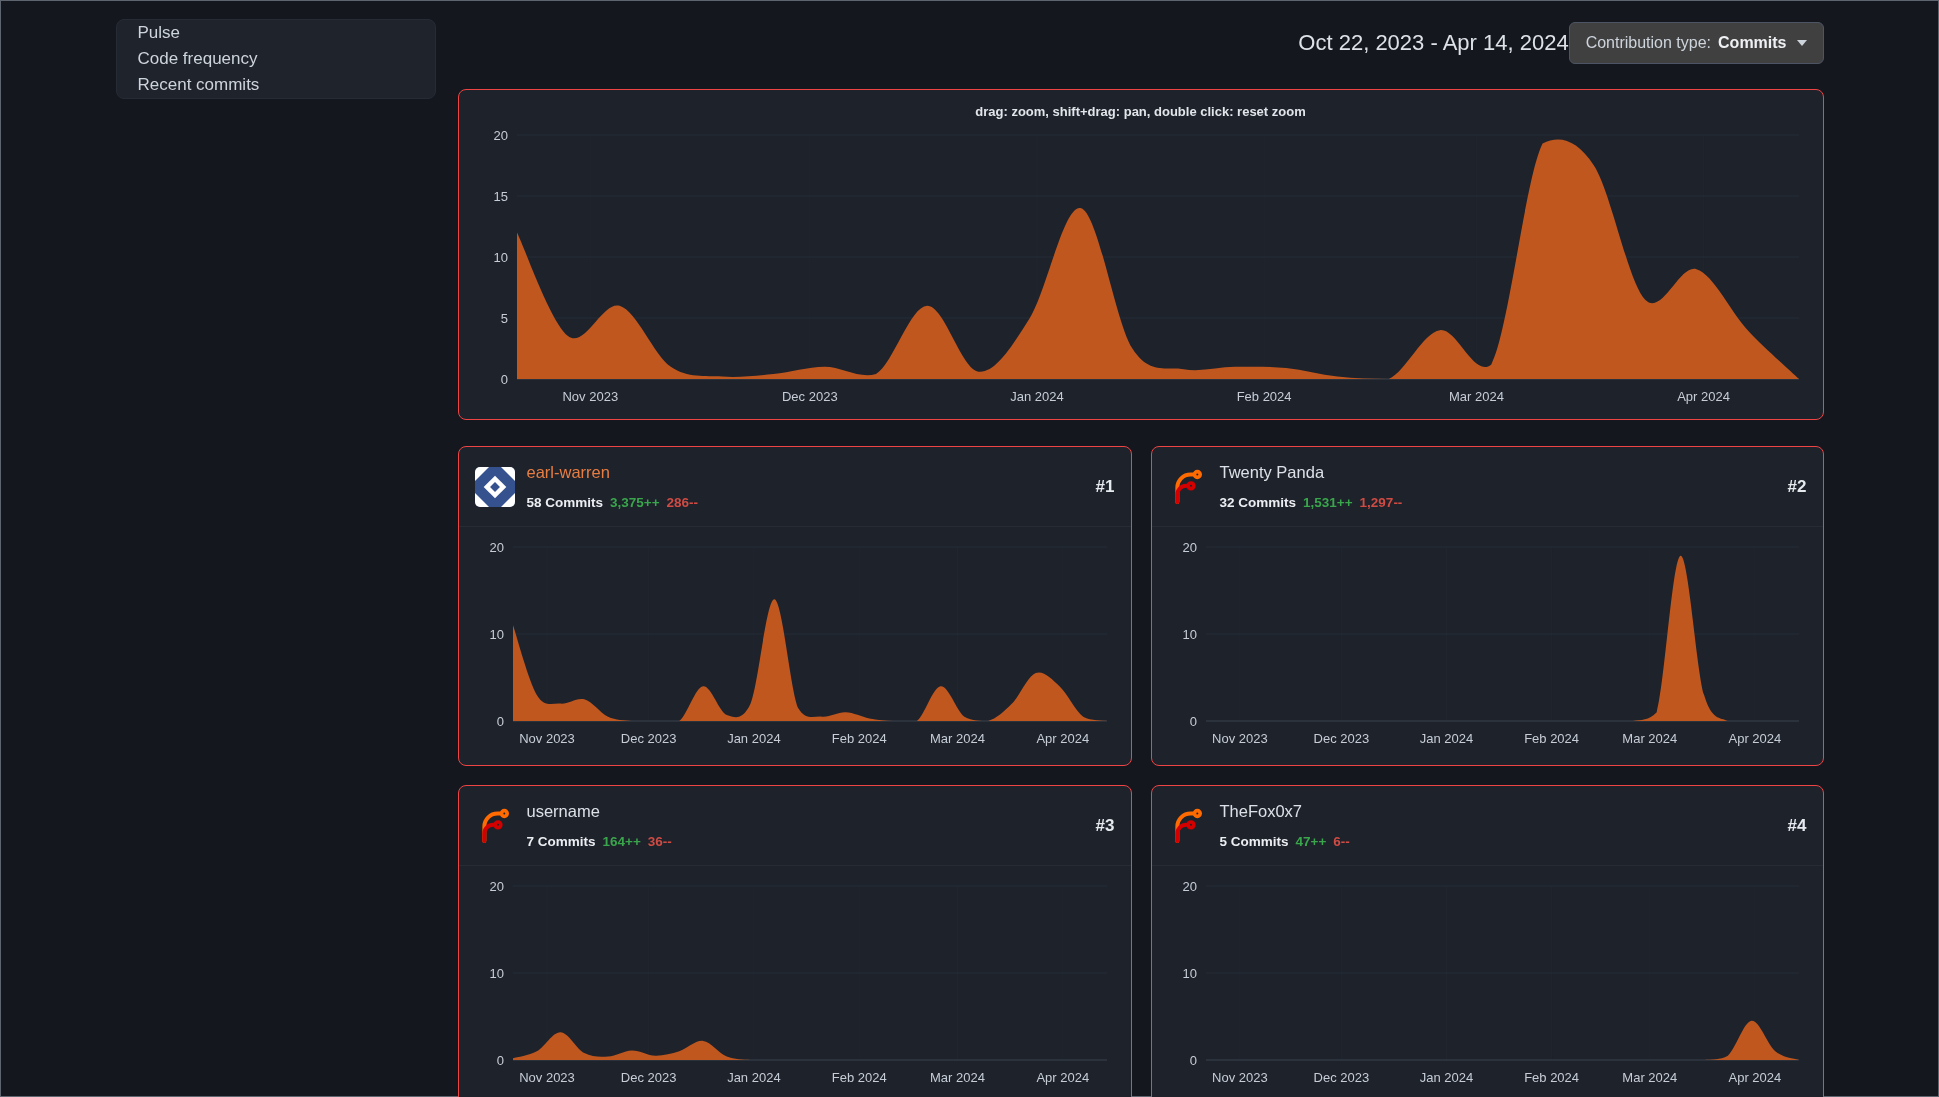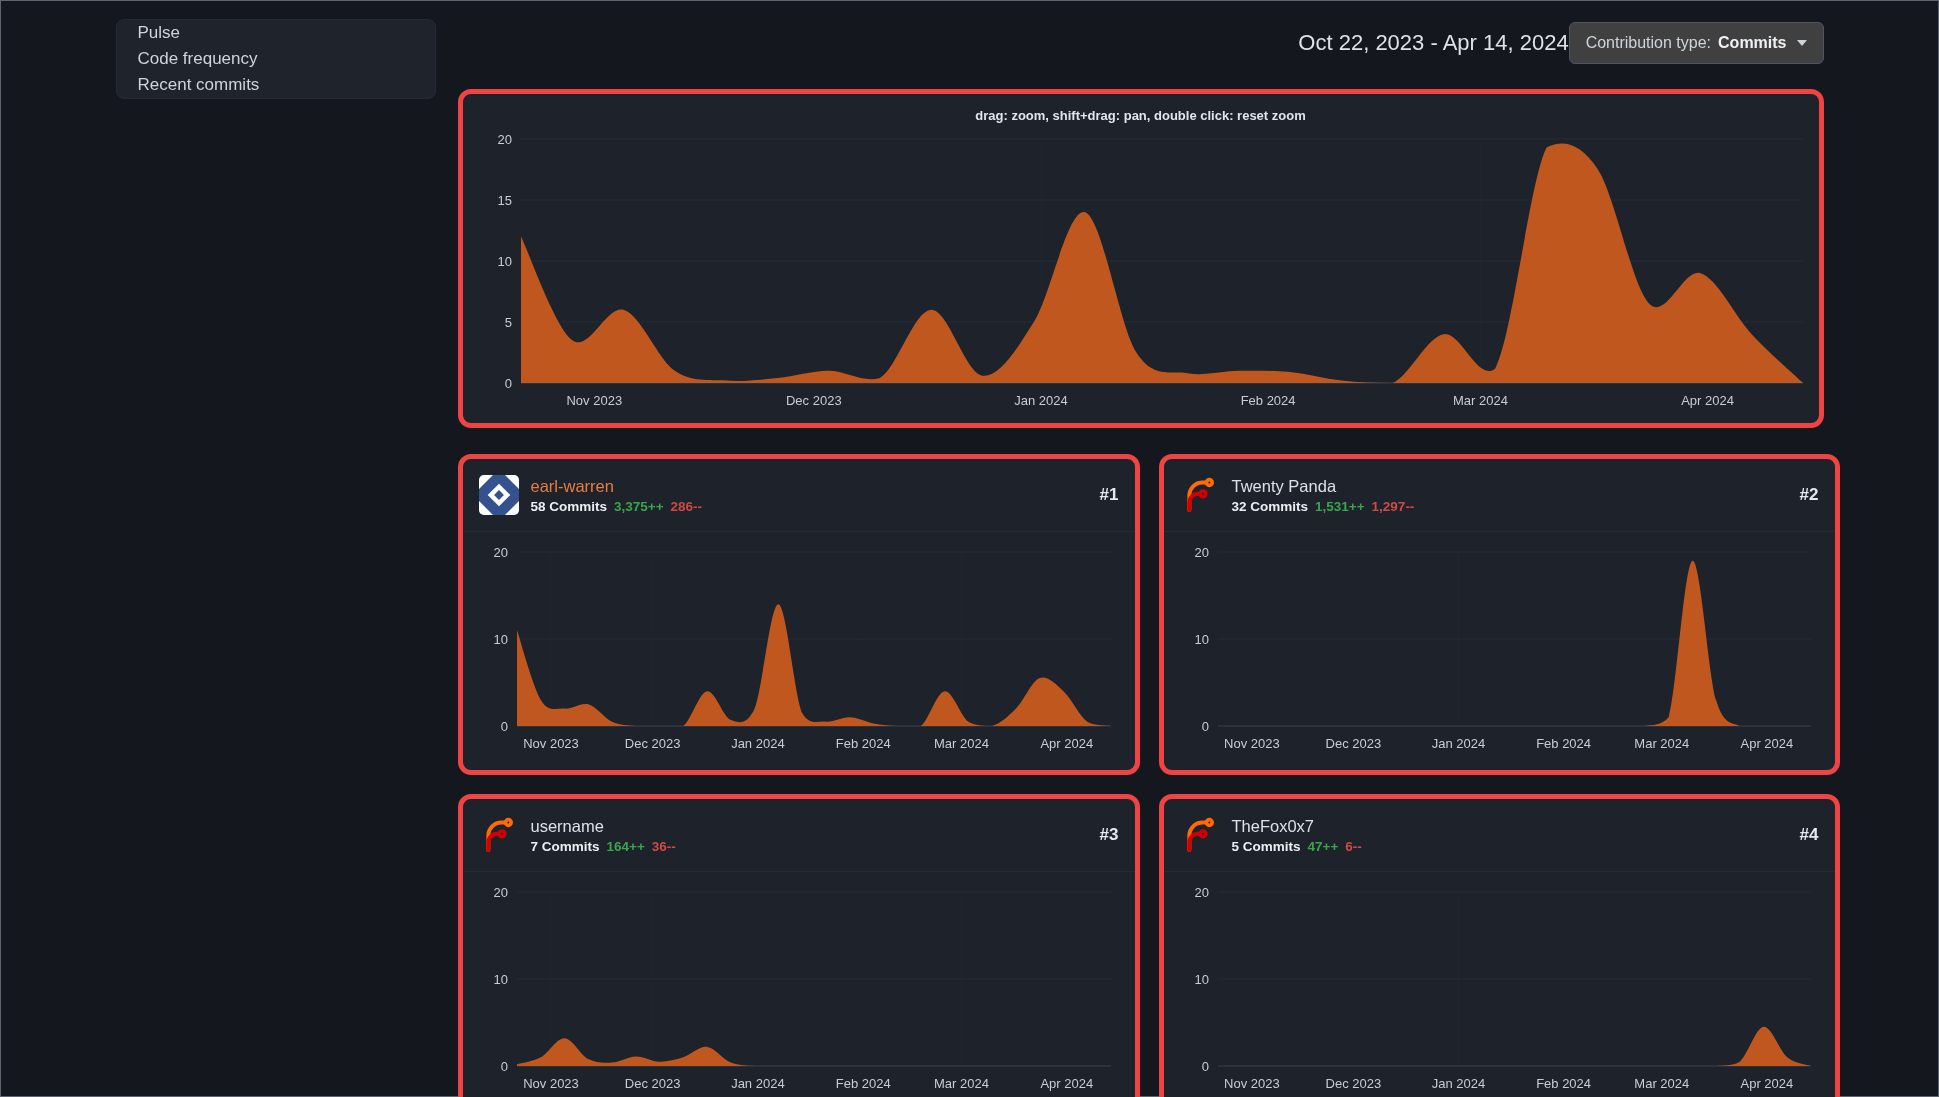--- a/index.html
+++ b/index.html
@@ -23,32 +23,32 @@
   .content-header { display:flex; align-items:center; justify-content:flex-end;
                     height:48px; margin-bottom:22px; }
   .date-range { font-size:22px; font-weight:400; color:#dde1e8; margin:0; }
   .dropdown { display:flex; align-items:center; gap:7px; background:#404040;
               border:1px solid #4d5564; border-radius:6px; padding:11px 16px;
               font-size:16px; color:#ced4dc; cursor:pointer; font-family:inherit; }
   .dropdown b { color:#eef0f3; font-weight:700; }
   .caret { width:0; height:0; border-left:5px solid transparent;
            border-right:5px solid transparent; border-top:6px solid #ced4dc; margin-left:3px; }
 
-  .card { background:#1d222b; border:5px solid #ef4444; border-radius:13px; }
+  .card { background:#1d222b; border:1px solid #ef4444; border-radius:8px; }
   .main-card { padding:12px 16px 10px; margin-bottom:26px; }
   .hint { text-align:center; font-size:13px; font-weight:700; color:#e2e5ea; margin:2px 0 8px; }
   .chart-wrap { width:100%; }
   .chart-wrap svg { display:block; }
 
   .grid { display:grid; grid-template-columns:1fr 1fr; gap:19px; }
   .card-head { display:flex; gap:12px; padding:16px; align-items:center;
                border-bottom:1px solid #262b34; }
   .avatar { width:40px; height:40px; border-radius:5px; overflow:hidden; flex:none; display:block; }
   .avatar svg { display:block; }
-  .who { display:flex; flex-direction:column; gap:3px; min-width:0; }
+  .who { display:flex; flex-direction:column; gap:13px; min-width:0; }
   .name { font-size:16.5px; color:#dde1e7; text-decoration:none; cursor:pointer; }
   .name.link { color:#e87d42; }
   .stats { font-size:13.5px; display:flex; gap:7px; align-items:baseline; }
   .commits { color:#eceef2; font-weight:700; }
   .adds { color:#3aa64c; font-weight:700; }
   .dels { color:#cf4b43; font-weight:700; }
   .rank { margin-left:auto; font-size:17px; font-weight:700; color:#e6e9ee; }
   .card-chart { padding:12px 16px 14px; }
 
   svg text { font-size:13px; fill:#c7cdd6; font-family:"Liberation Sans", sans-serif; }

